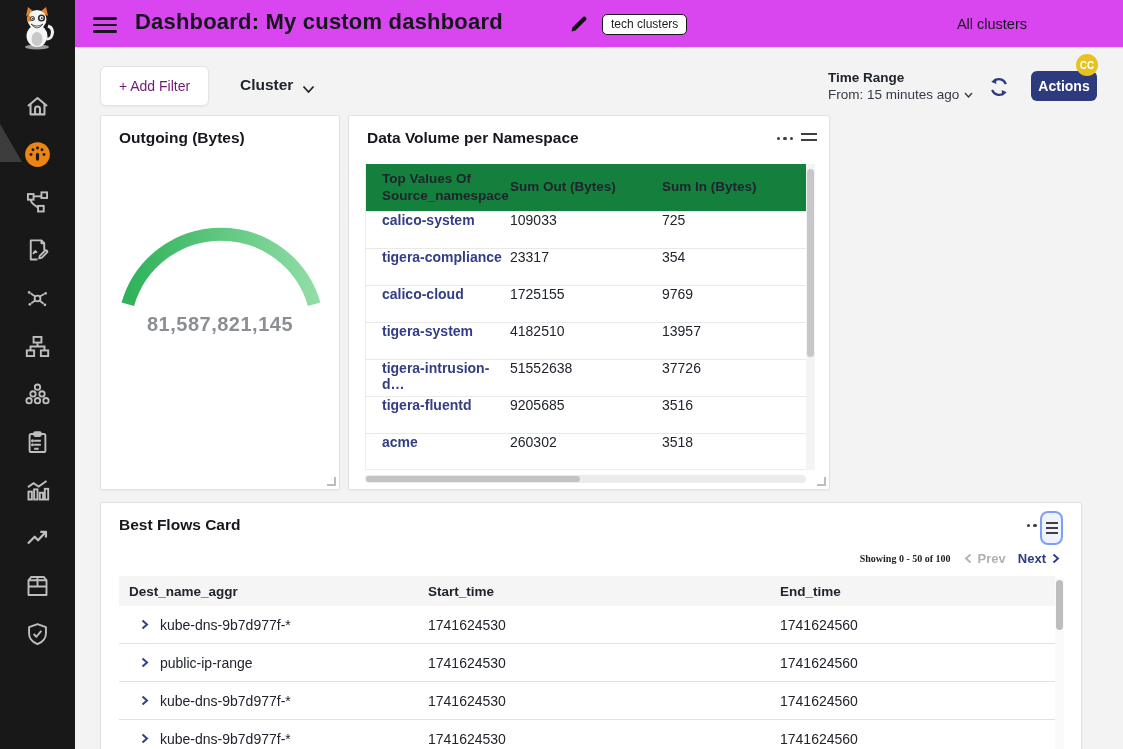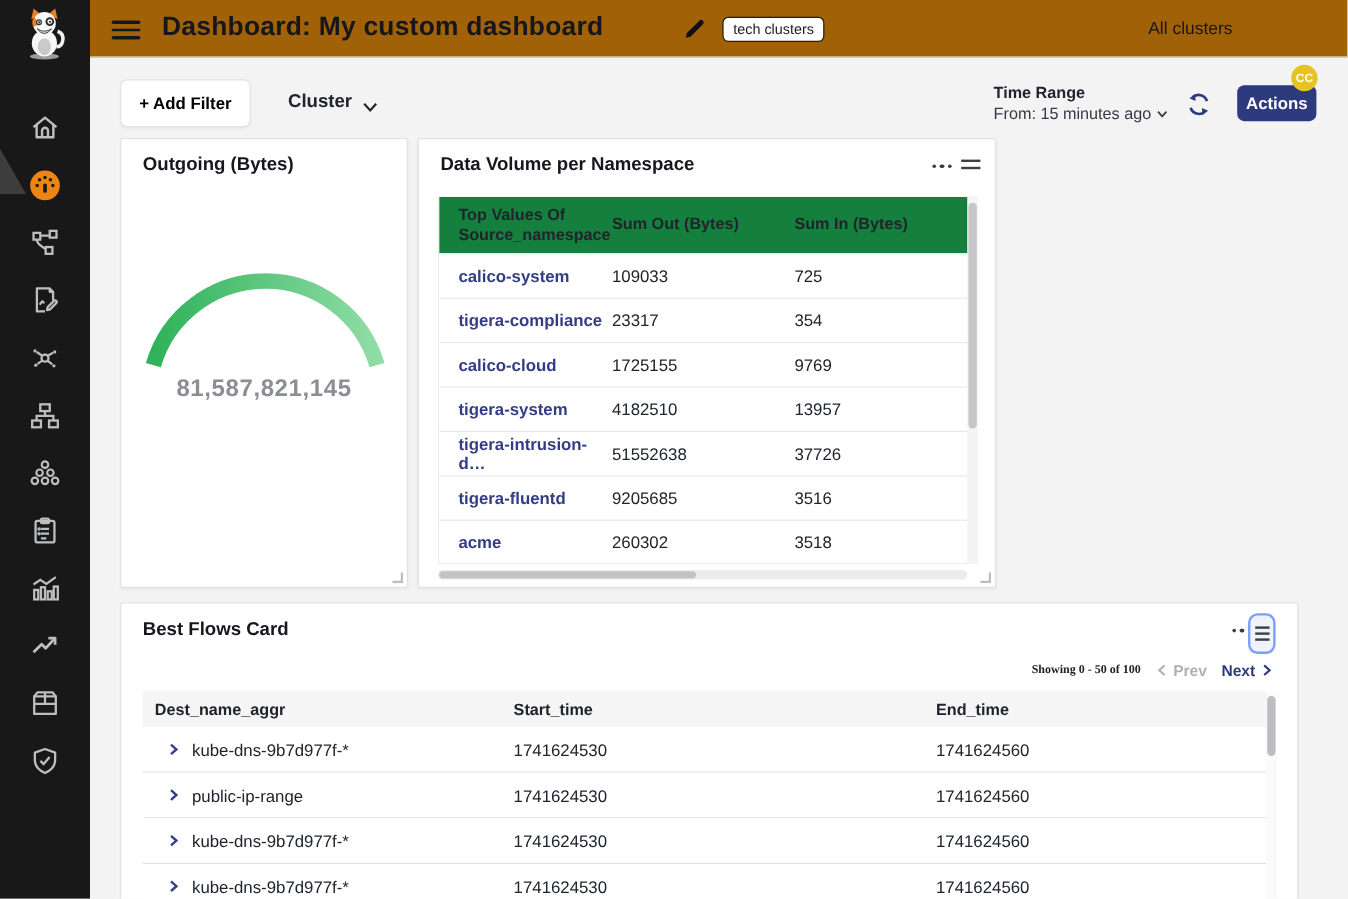--- a/index.html
+++ b/index.html
@@ -1,20 +1,20 @@
 <!DOCTYPE html>
 <html><head>
 <meta charset="utf-8">
 <style>
   * { margin:0; padding:0; box-sizing:border-box; }
   html,body { width:1123px; height:749px; overflow:hidden; }
   body { font-family:"Liberation Sans", sans-serif; background:#f3f3f4; position:relative; }
 
   
-  .topbar { position:absolute; left:0; top:0; width:1123px; height:48px; background:#a16207;
+  .topbar { position:absolute; left:0; top:0; width:1123px; height:48px; background:#d946ef;
             border-bottom:1px solid #e3e3e5; z-index:30; }
   .topbar-black { position:absolute; left:0; top:0; width:75px; height:48px; background:#181818; }
   .hamburger { position:absolute; left:93px; top:13px; width:24px; height:22px; cursor:pointer; }
   .hamburger span { display:block; height:2.6px; background:#16181c; border-radius:2px; margin:4px 0; }
   .page-title { position:absolute; left:135px; top:9px; font-size:22px; font-weight:800;
                 letter-spacing:0.2px; color:#15171c; }
   .edit-pencil { position:absolute; left:569px; top:14px; width:20px; height:20px; cursor:pointer; }
   .badge { position:absolute; left:602px; top:14px; border:1.5px solid #1c1c1c; border-radius:5px;
            padding:2px 8px 3px; font-size:12px; color:#1c1c1c; background:#fff; }
   .all-clusters { position:absolute; right:96px; top:16px; font-size:14.5px; color:#15171c; cursor:pointer; }
@@ -26,21 +26,21 @@
   .sidebar { position:absolute; left:0; top:0; width:75px; height:749px; background:#181818; z-index:40; }
   .logo { position:absolute; left:17px; top:6px; width:40px; height:44px; }
   .side-fold { position:absolute; left:0; top:124px; width:22px; height:38px; background:#3d3d3d;
                clip-path:polygon(0 0, 100% 100%, 0 100%); }
   .nav-item { position:absolute; left:24px; width:27px; height:27px; cursor:pointer; }
   .nav-item svg { width:27px; height:27px; }
 
   
   .btn-add-filter { position:absolute; left:100px; top:66px; width:109px; height:40px; background:#fff;
                     border:1px solid #e4e4e6; border-radius:6px; box-shadow:0 1px 2px rgba(0,0,0,.05);
-                    font-size:14px; font-weight:700; color:#000000; display:flex; align-items:center;
+                    font-size:14px; font-weight:400; color:#701a75; display:flex; align-items:center;
                     justify-content:center; cursor:pointer; font-family:inherit; }
   .cluster-dd { position:absolute; left:240px; top:76px; display:flex; align-items:flex-end; gap:9px;
                 font-size:15.5px; font-weight:600; color:#20242c; cursor:pointer; }
   .time-range { position:absolute; left:828px; top:70px; }
   .time-range .tr-label { font-size:13.5px; font-weight:700; color:#20242c; }
   .time-range .tr-from { font-size:13.5px; color:#343a45; margin-top:2px; display:flex; align-items:center; gap:5px; cursor:pointer; }
   .refresh-btn { position:absolute; left:987px; top:75px; width:24px; height:24px; cursor:pointer; }
   .btn-actions { position:absolute; left:1031px; top:71px; width:66px; height:30px; background:#2d3a7d;
                  color:#fff; border:none; border-radius:6px; font-size:14px; font-weight:600;
                  cursor:pointer; font-family:inherit; }
@@ -58,21 +58,21 @@
   .card-outgoing { left:100px; top:115px; width:240px; height:375px; }
   .gauge-svg { position:absolute; left:0; top:50px; }
   .gauge-value { position:absolute; left:0; top:197px; width:100%; text-align:center;
                  font-size:20px; font-weight:700; color:#8b8f94; letter-spacing:0.5px; }
 
   .card-datavol { left:348px; top:115px; width:482px; height:375px; }
   .dv-table { position:absolute; left:16px; top:48px; width:450px; height:306px; border:1px solid #ededee;
               border-top:none; overflow:hidden; }
   .dv-head { height:47px; background:#15803d; display:flex; align-items:center; font-size:13.5px;
              font-weight:700; color:#20242c; line-height:1.25; }
-  .dv-row { height:37px; display:flex; align-items:center; border-top:1px solid #e9e9ea; font-size:14px;
+  .dv-row { height:37px; display:flex; align-items:flex-start; border-top:1px solid #e9e9ea; font-size:14px;
             color:#20242c; cursor:pointer; background:#fff; }
   .dv-c1 { width:144px; padding-left:16px; }
   .dv-c2 { width:152px; }
   .dv-c3 { width:120px; }
   .dv-link { color:#333d85; font-weight:700; cursor:pointer; }
   .dv-vscroll { position:absolute; left:457px; top:48px; width:9px; height:306px; background:#f4f4f5; }
   .dv-vthumb { position:absolute; left:1px; top:5px; width:7px; height:188px; background:#c7c7c9; border-radius:4px; }
   .dv-hscroll { position:absolute; left:16px; top:359px; width:441px; height:8px; background:#ececee; border-radius:4px; }
   .dv-hthumb { position:absolute; left:1px; top:1px; width:214px; height:6px; background:#c3c3c5; border-radius:3px; }
 

